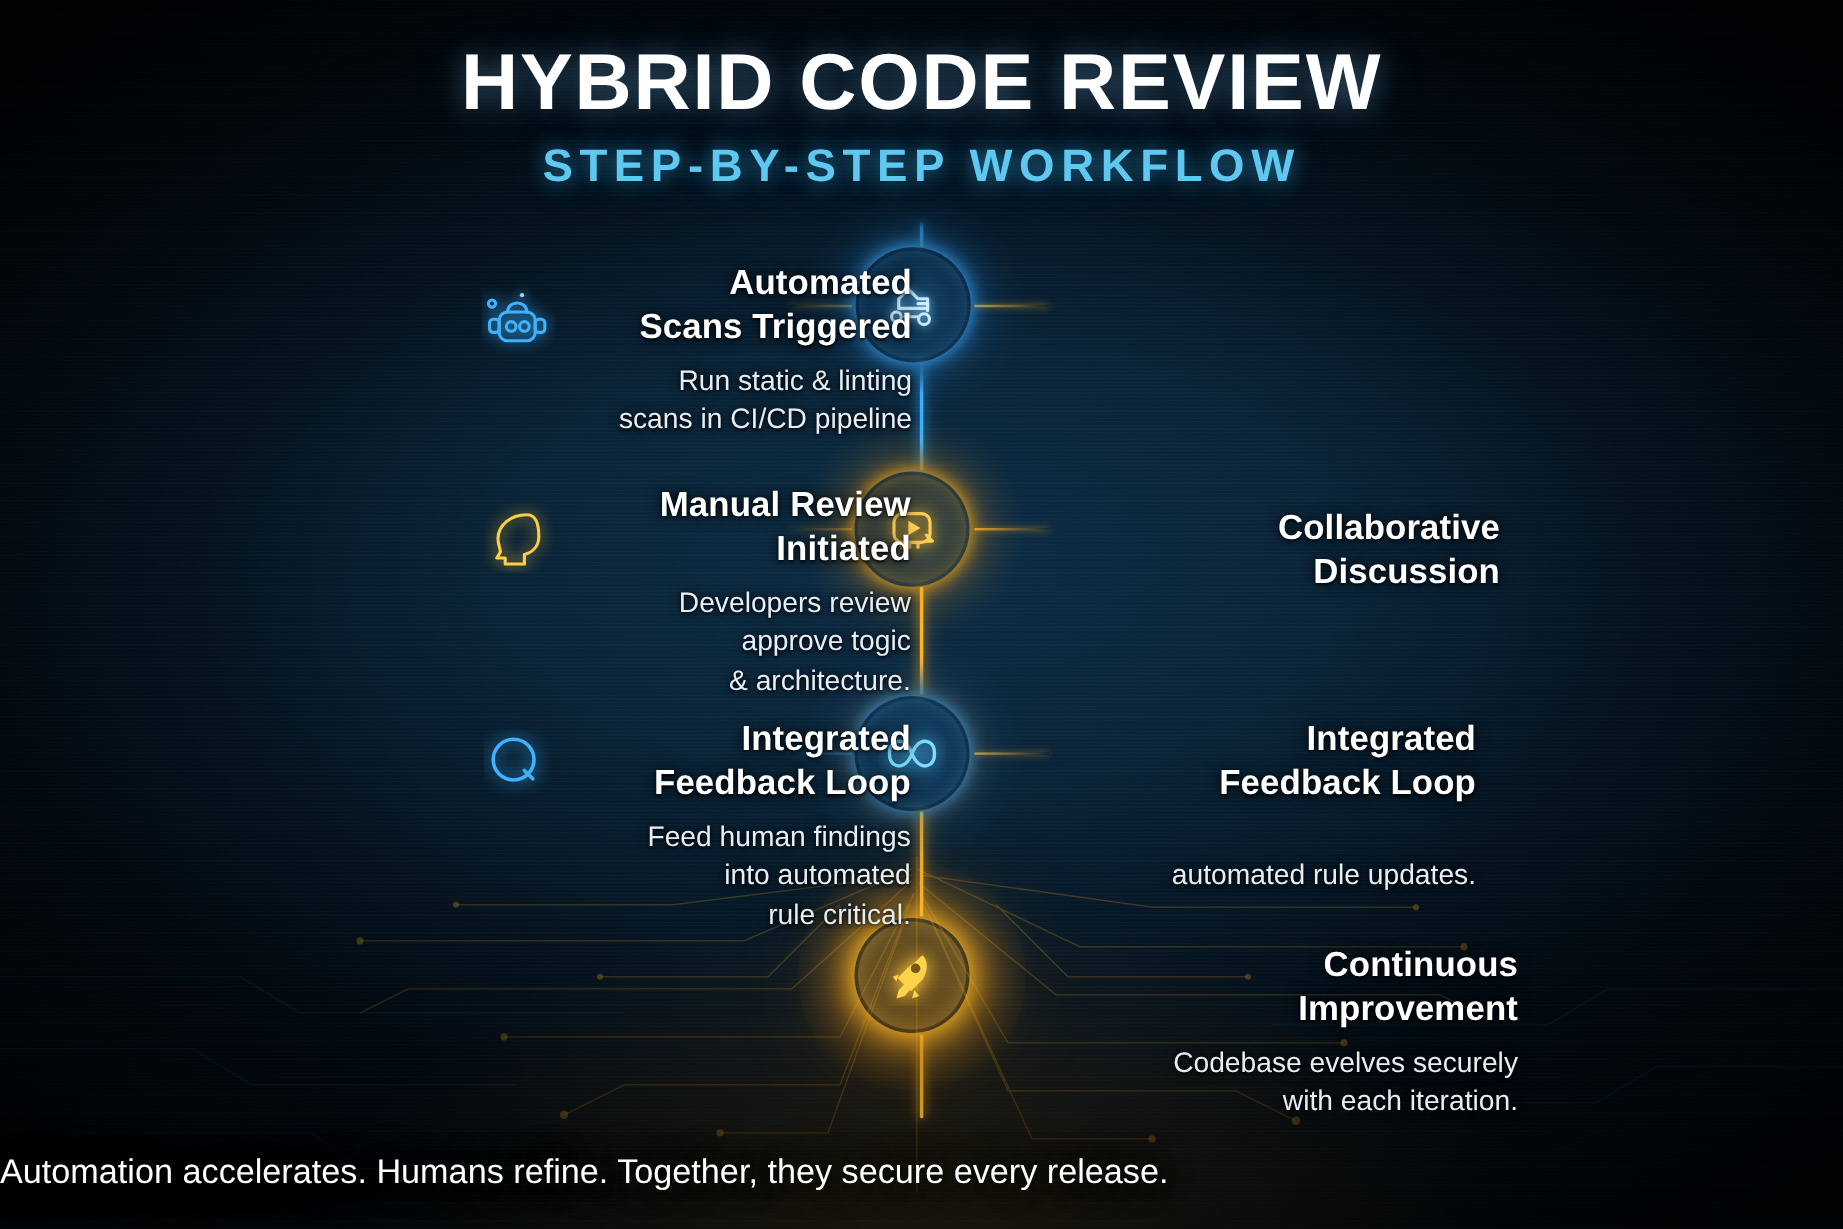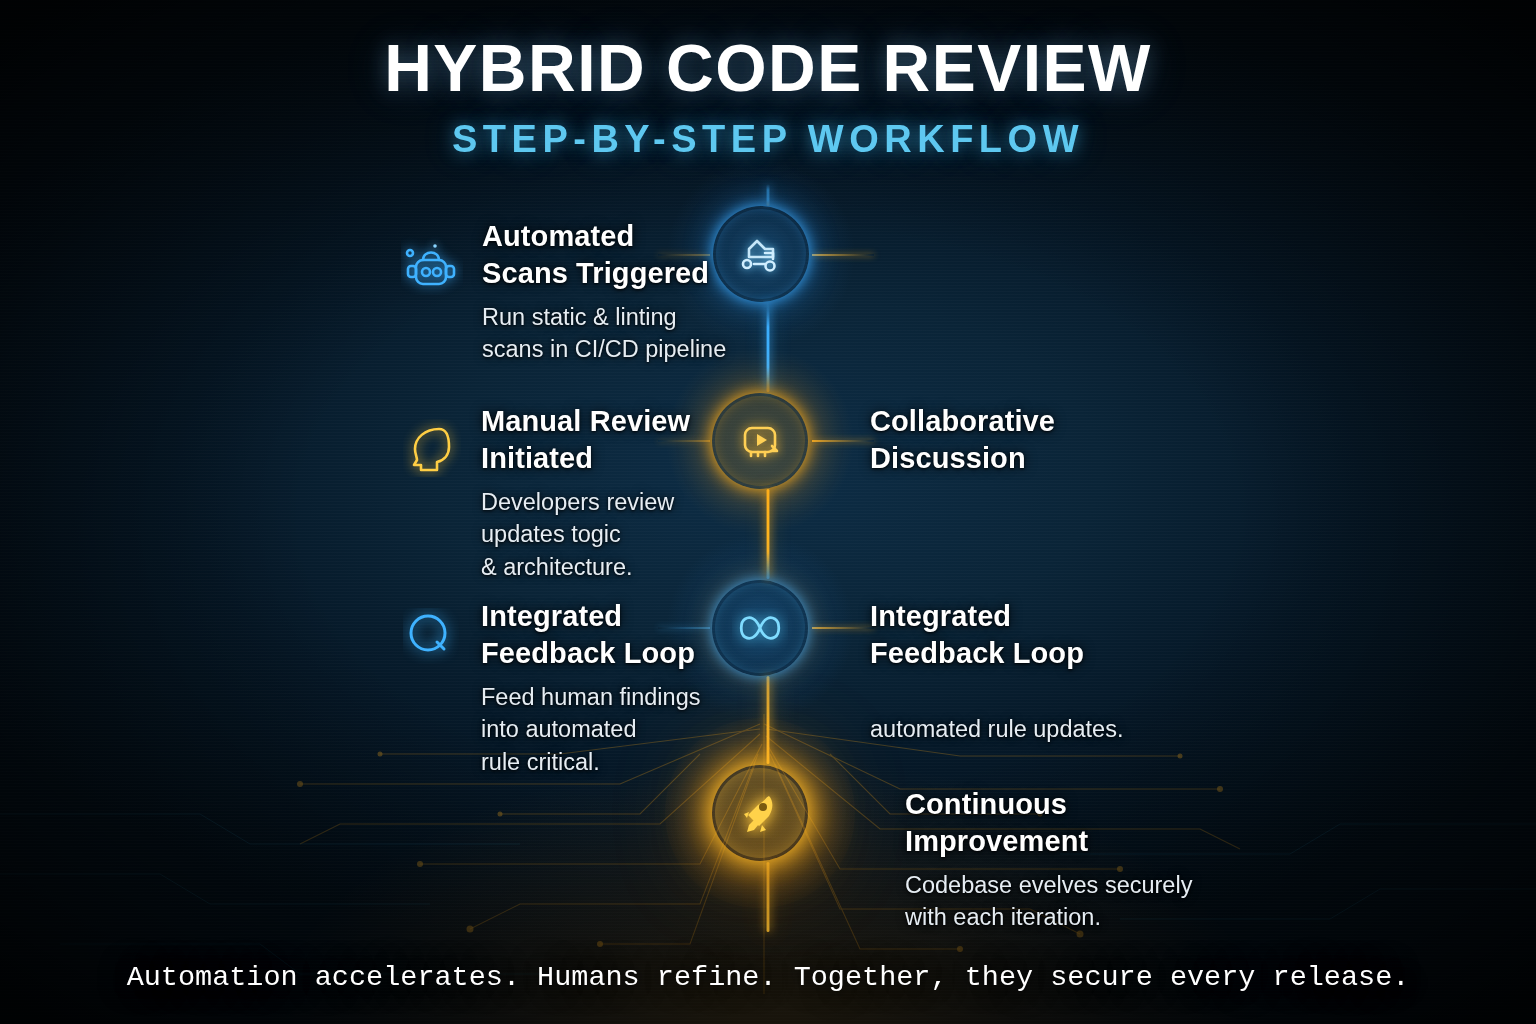--- a/index.html
+++ b/index.html
@@ -110,42 +110,41 @@
   .tick{ position:absolute; height:2px; }
   .tick-amber{ background:linear-gradient(to right, rgba(255,180,40,.85), rgba(255,180,40,0));
                box-shadow:0 0 6px rgba(255,175,30,.6); }
   .tick-amber-l{ background:linear-gradient(to left, rgba(255,180,40,.85), rgba(255,180,40,0));
                  box-shadow:0 0 6px rgba(255,175,30,.6); }
   .tick-blue-l{ background:linear-gradient(to left, rgba(70,185,255,.85), rgba(70,185,255,0));
                 box-shadow:0 0 6px rgba(70,185,255,.6); }
 
   
   .block{ position:absolute; }
-  .block.left{ text-align:left; }
+  .block.left{ text-align:right; }
   .block h3{
     font-size:29px; font-weight:700; line-height:1.28; color:#ffffff;
     letter-spacing:.1px;
     text-shadow:0 0 12px rgba(0,0,0,.85), 0 1px 3px rgba(0,0,0,.9);
   }
   .block p{
     margin-top:9px;
     font-size:23.5px; font-weight:400; line-height:1.37; color:#e6edf3;
     text-shadow:0 0 10px rgba(0,0,0,.8), 0 1px 3px rgba(0,0,0,.85);
   }
 
   
   .sideicon{ position:absolute; transform:translate(-50%,-50%); }
   .sideicon svg{ display:block; }
 
   
   .footer{
-    position:absolute; left:0; bottom:30px; width:1536px; text-align:center;
+    position:absolute; left:0; bottom:30px; width:1536px; 
     font-size:28.5px; font-weight:400; color:#ffffff;
     text-shadow:0 0 14px rgba(0,0,0,.9), 0 0 30px rgba(0,0,0,.7);
-    font-family:Liberation Mono, monospace;
   }
 </style>
 </head>
 <body>
 
 <div id="stage">
 
   <svg class="circuit" viewBox="0 0 1536 330" preserveAspectRatio="none">
     <g fill="none" stroke="#c98a1a" stroke-width="1.1" opacity="0.5">
       <path d="M760 30 L620 90 L300 90"></path>
@@ -304,39 +303,39 @@
     </p>
   </div>
 
   <div class="block left" style="left:481px;top:403px;width:278px;">
     <h3>
       <span>Manual Review</span><br>
       <span>Initiated</span>
     </h3>
     <p>
       <span>Developers review</span><br>
-      <span>updates togic</span><br>
+      <span>approve togic</span><br>
       <span>&amp; architecture.</span>
     </p>
   </div>
 
   <div class="block left" style="left:481px;top:598px;width:278px;">
     <h3>
       <span>Integrated</span><br>
       <span>Feedback Loop</span>
     </h3>
     <p>
       <span>Feed human findings</span><br>
       <span>into automated</span><br>
       <span>rule critical.</span>
     </p>
   </div>
 
 
-  <div class="block left" style="left:870px;top:403px;width:380px;">
+  <div class="block left" style="left:870px;top:422px;width:380px;">
     <h3>
       <span>Collaborative</span><br>
       <span>Discussion</span>
     </h3>
   </div>
 
   <div class="block left" style="left:870px;top:598px;width:360px;">
     <h3>
       <span>Integrated</span><br>
       <span>Feedback Loop</span>

